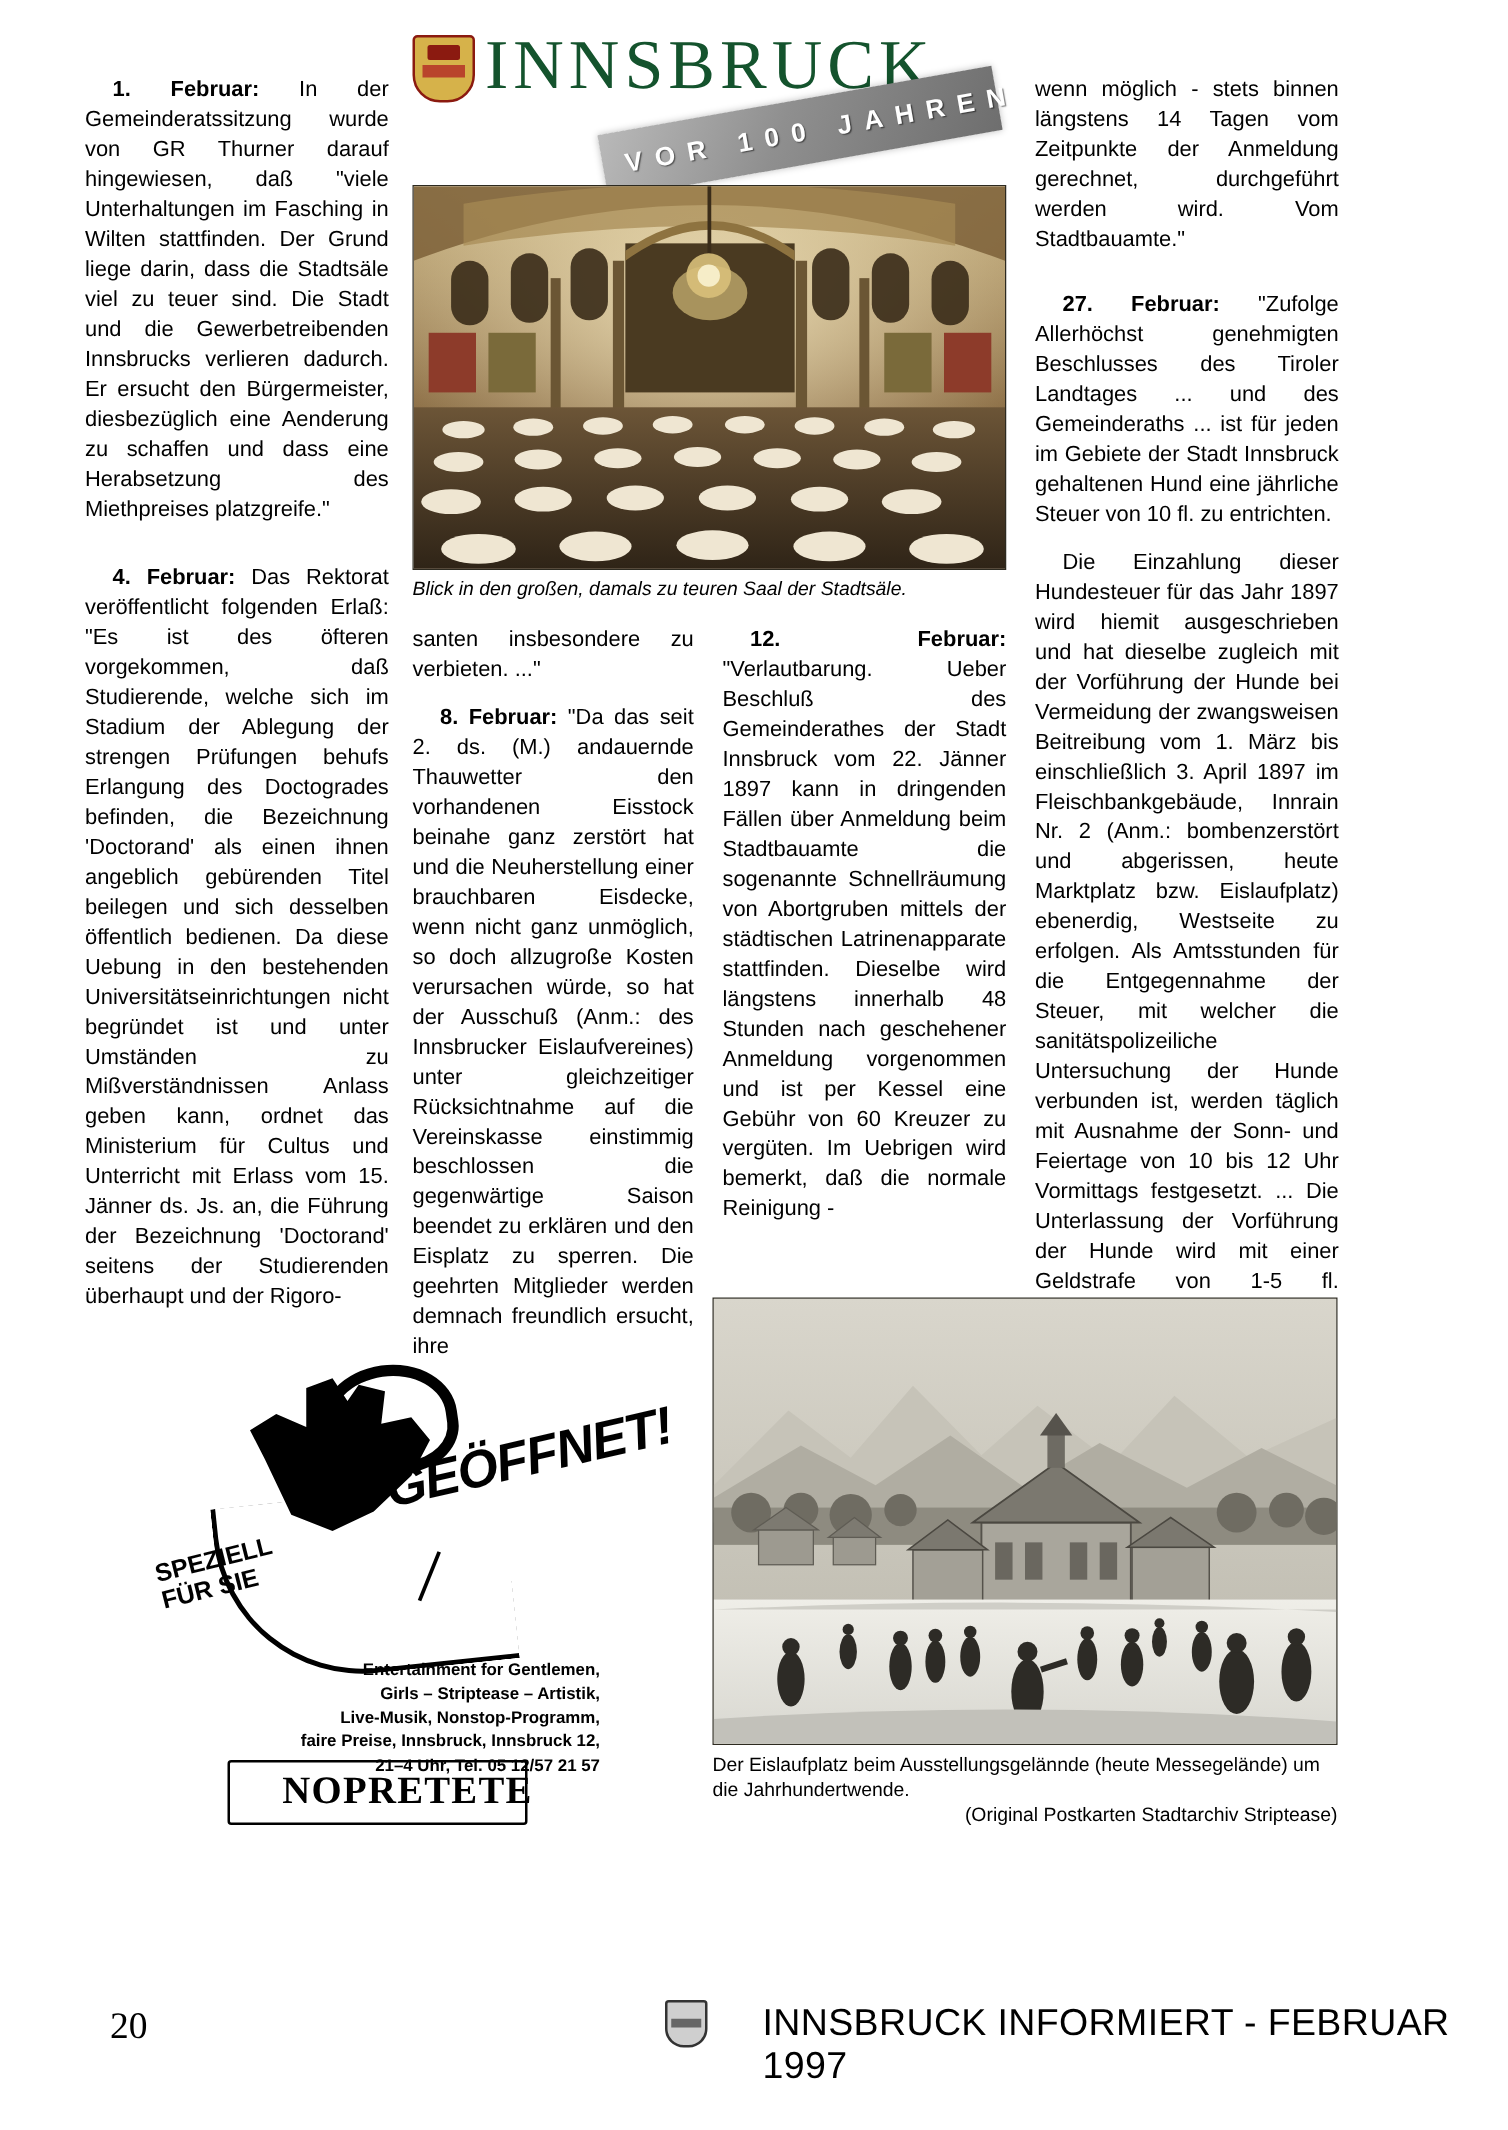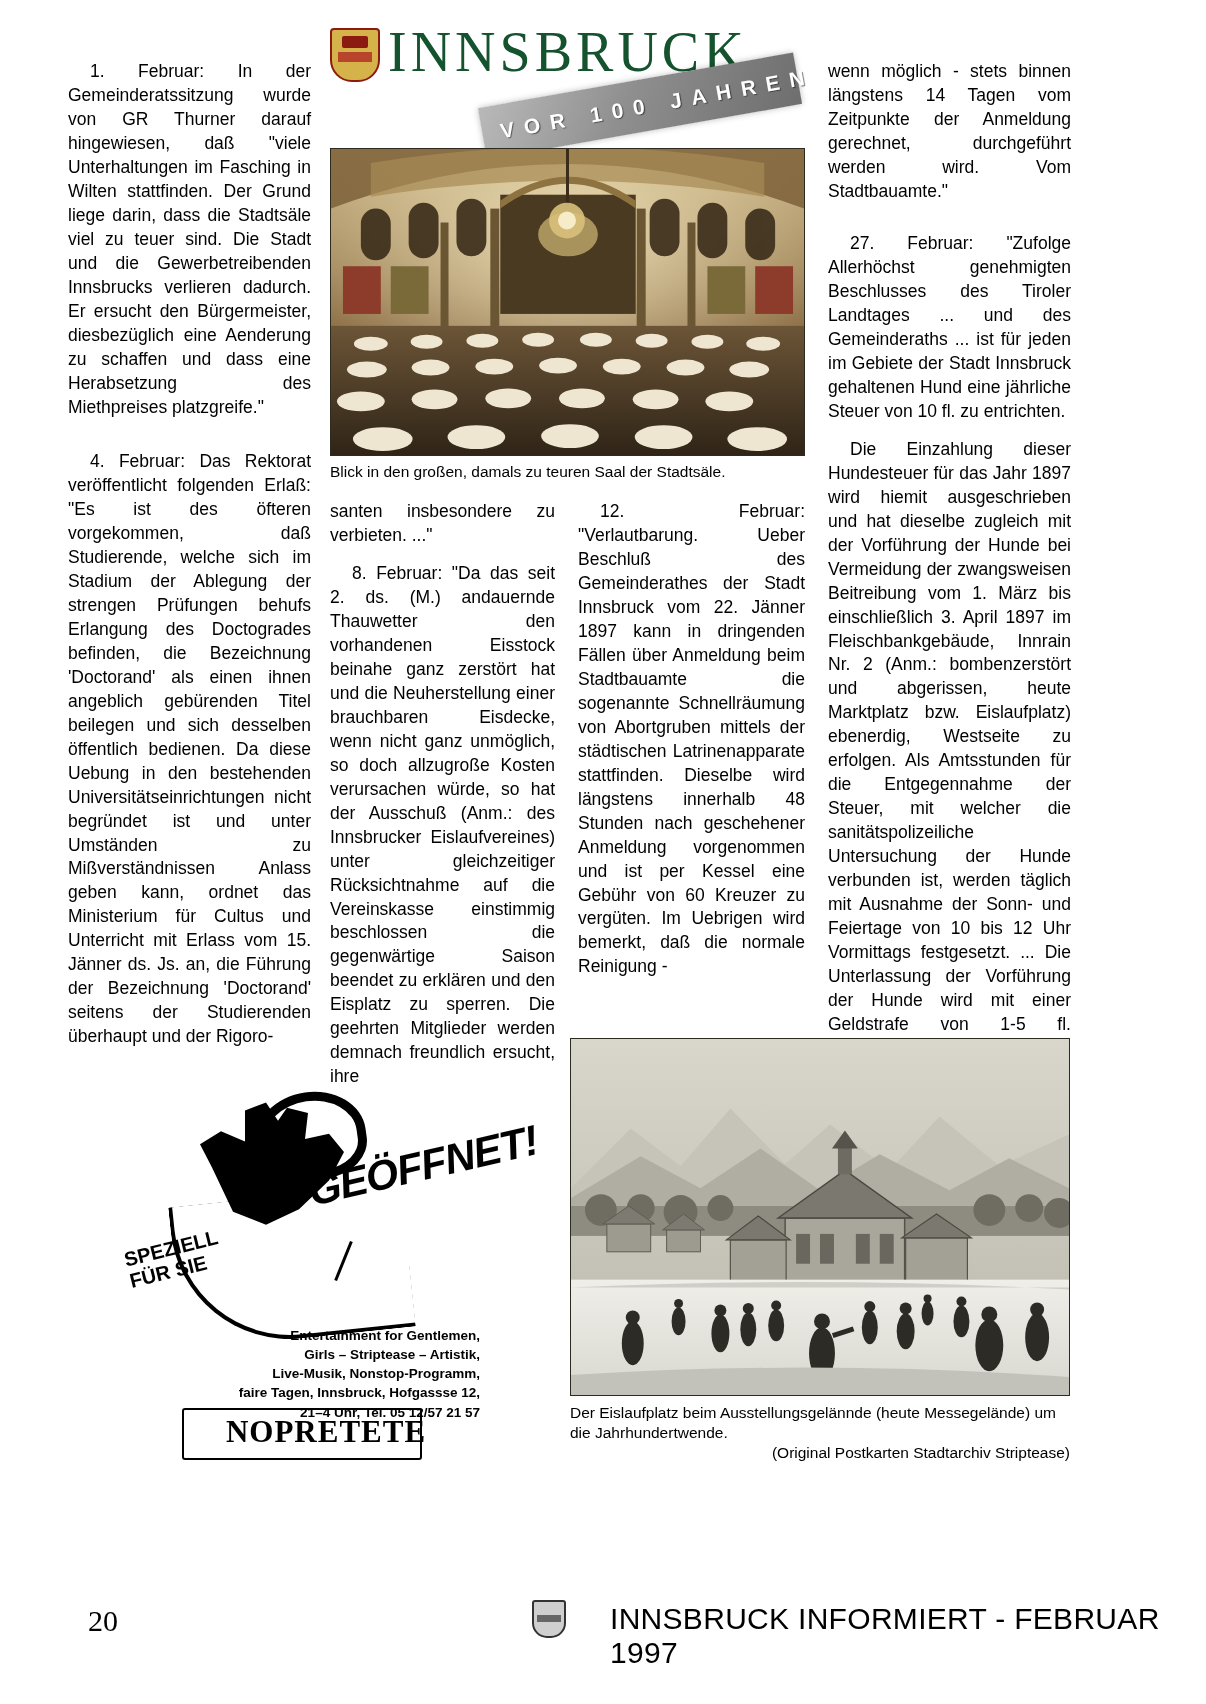--- a/index.html
+++ b/index.html
@@ -106,21 +106,21 @@
     hyphens: auto;
   }
   .col p {
     margin: 0 0 0 0;
     text-align: justify;
   }
   .col p + p {
     margin-top: 14px;
   }
   .lead {
-    font-weight: normal;
+    font-weight: bold;
   }
   .indent {
     text-indent: 22px;
   }
 
   
   #col-left-top { left: 68px; top: 60px; width: 243px; }
   #col-left-bottom { left: 68px; top: 450px; width: 243px; }
 
   
@@ -133,20 +133,21 @@
   .hall-img {
     width: 475px;
     height: 308px;
     display: block;
     border: 1px solid #2d2a20;
     box-sizing: border-box;
   }
   .caption {
     font-family: "Liberation Sans", sans-serif;
     font-size: 15.5px;
+    font-style: italic;
     line-height: 1.3;
     margin-top: 6px;
   }
 
   
   #col-mid-a { left: 330px; top: 500px; width: 225px; }
   #col-mid-b { left: 578px; top: 500px; width: 227px; }
 
   
   #col-right-top { left: 828px; top: 60px; width: 243px; }
@@ -481,21 +482,21 @@
       <div class="ad-geoeffnet">GEÖFFNET!</div>
       <div class="ad-speziell">
         <div>SPEZIELL</div>
         <div>FÜR SIE</div>
       </div>
     </div>
     <div class="ad-text">
       <div class="line1">Entertainment for Gentlemen,</div>
       <div>Girls – Striptease – Artistik,</div>
       <div>Live-Musik, Nonstop-Programm,</div>
-      <div>faire Tagen, Innsbruck, Hofgassse 12,</div>
+      <div>faire Preise, Innsbruck, Innsbruck 12,</div>
       <div>21–4 Uhr, Tel. 05 12/57 21 57</div>
     </div>
     <div class="ad-logo">
       <div class="ad-logo-text">NOPRETETE</div>
     </div>
   </div>
 
   <div class="rink-wrap">
     <svg class="rink-img" viewBox="0 0 500 358" preserveAspectRatio="none">
       <defs>

